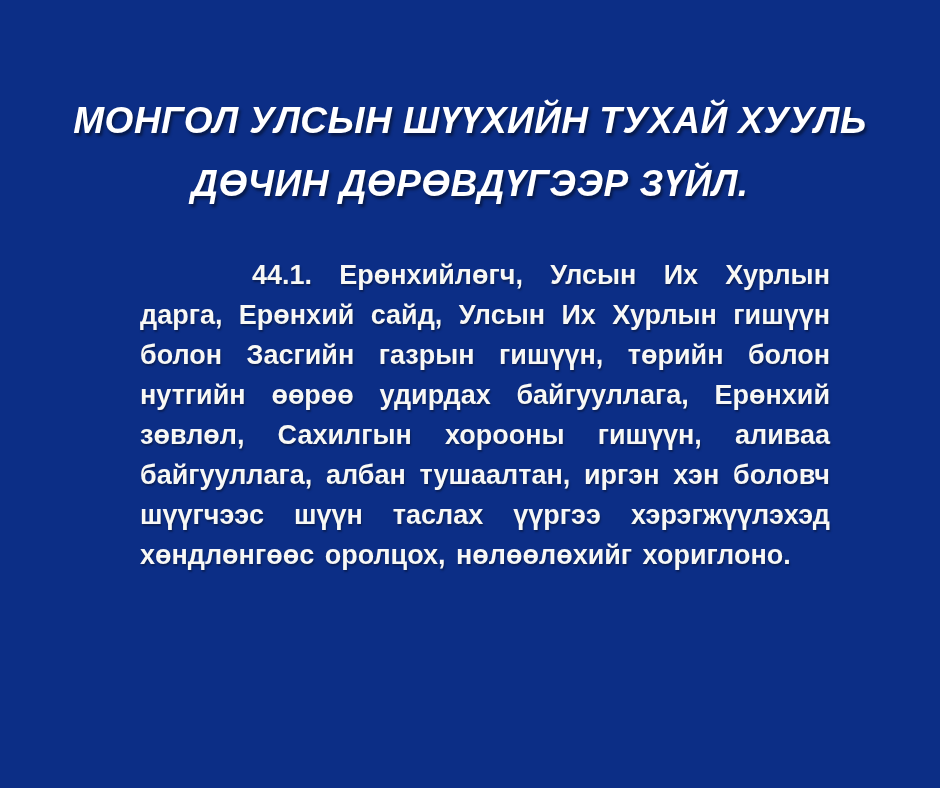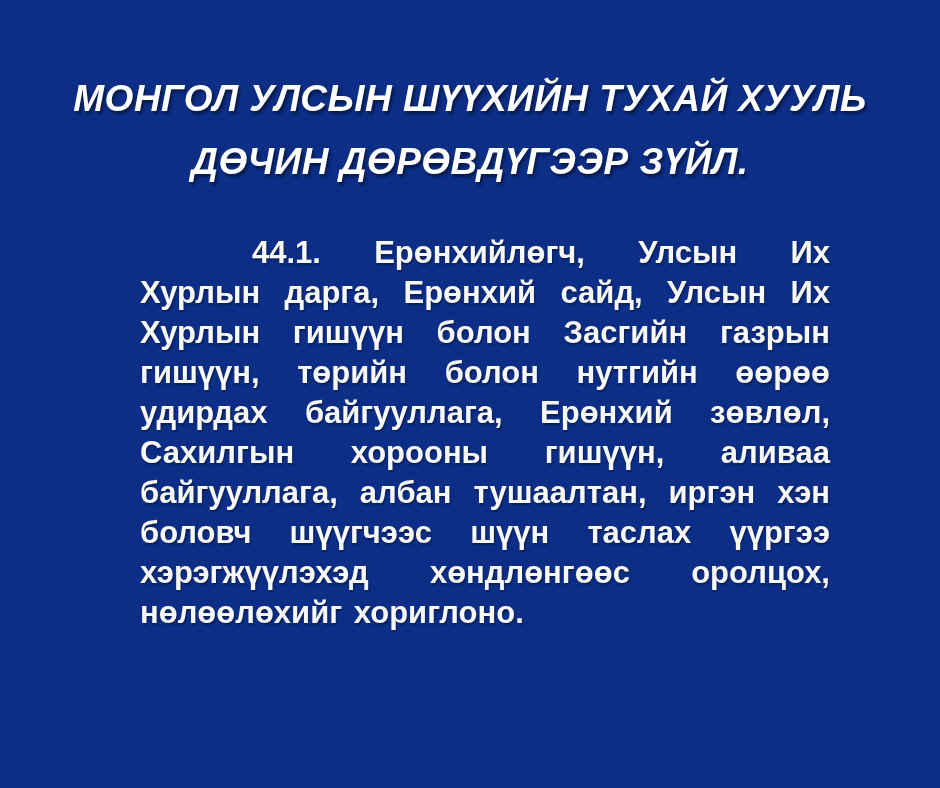--- a/index.html
+++ b/index.html
@@ -6,42 +6,42 @@
     margin: 0;
     padding: 0;
   }
   .page {
     position: relative;
     width: 940px;
     height: 788px;
     background: #0c2e86;
     overflow: hidden;
     box-sizing: border-box;
-    padding-top: 78px;
+    padding-top: 100px;
     font-family: "Liberation Sans", "DejaVu Sans", sans-serif;
   }
   .title-line {
     margin: 0;
     text-align: center;
     color: #ffffff;
     font-size: 37px;
     font-weight: bold;
     font-style: italic;
     line-height: 1.15;
     letter-spacing: 0.5px;
     white-space: nowrap;
     text-shadow: 2px 3px 3px rgba(0, 0, 0, 0.45);
   }
   .title-line.second {
     margin-top: 20px;
   }
   .article-text {
     margin: 50px 110px 0 140px;
     color: #f8f8f5;
-    font-size: 31px;
+    font-size: 27px;
     font-weight: bold;
     line-height: 40px;
     text-align: justify;
     text-indent: 112px;
     word-spacing: 3px;
     text-shadow: 1px 2px 2px rgba(0, 0, 0, 0.35);
   }
 </style>
 </head>
 <body>

